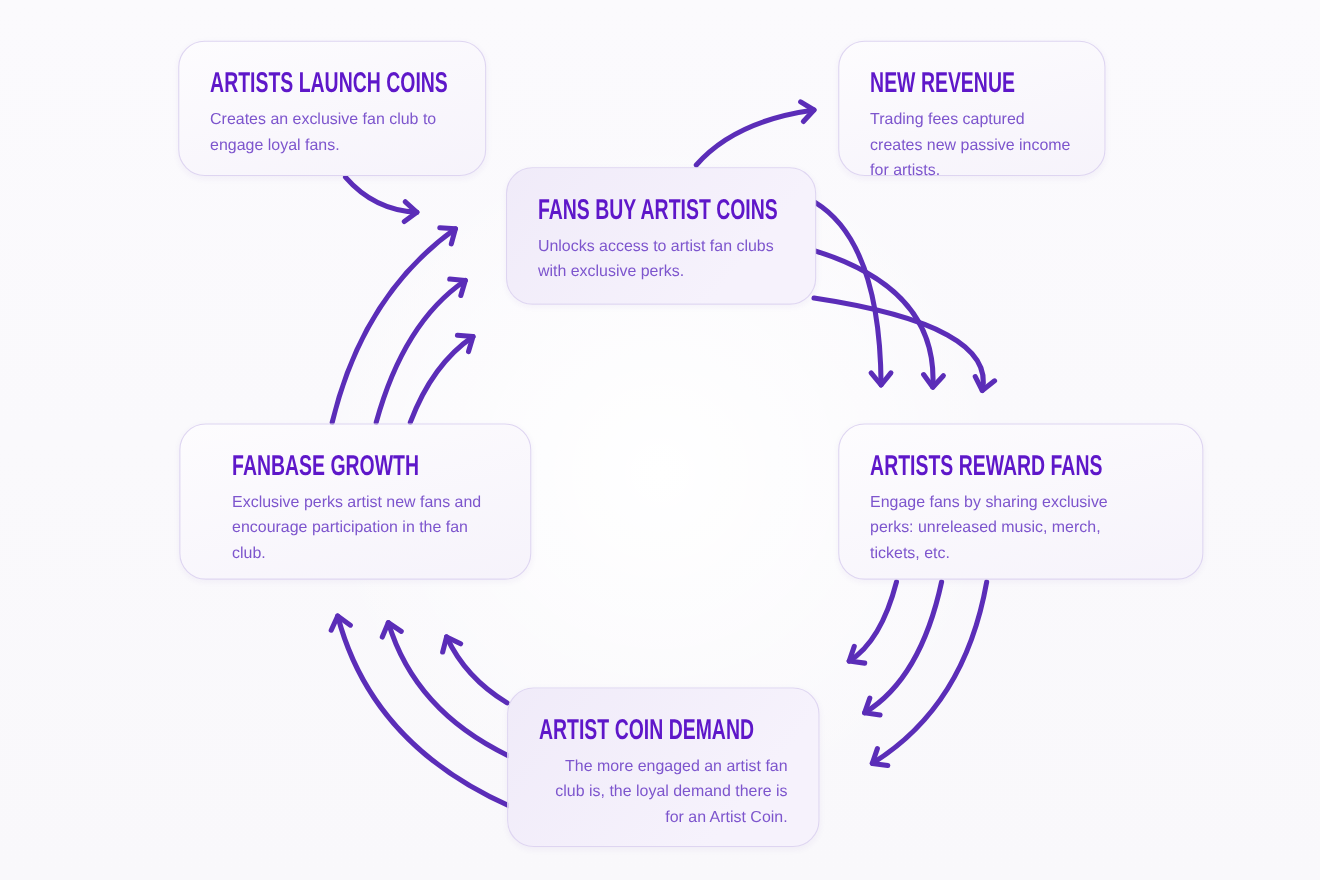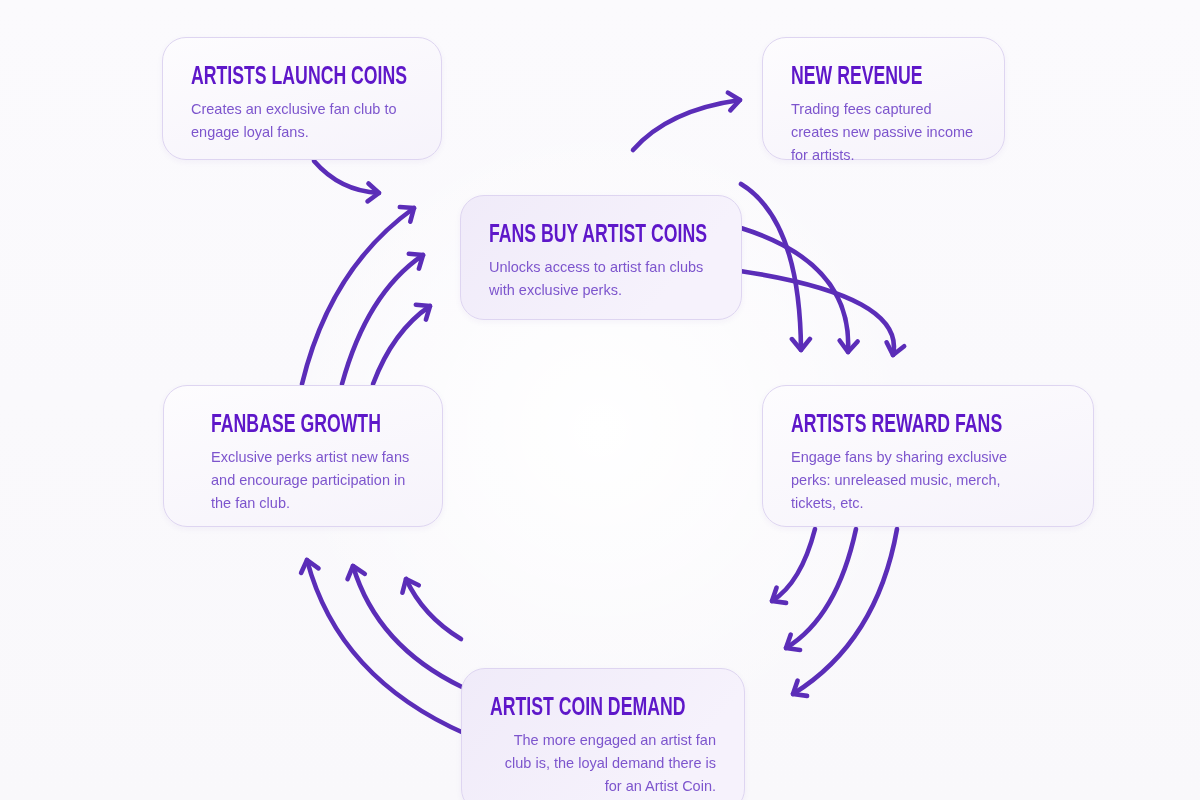--- a/index.html
+++ b/index.html
@@ -11,33 +11,33 @@
       linear-gradient(#fbfafd, #f9f8fb);
   }
   .arrow-layer { position:absolute; left:0; top:0; z-index:0; }
   .card {
     position:absolute; z-index:1; box-sizing:border-box;
     border:1.5px solid #ded5f1; border-radius:24px;
     background:linear-gradient(165deg, #fdfcfe 0%, #f6f3fb 100%);
     box-shadow:0 2px 6px rgba(80,40,160,.05);
     padding:21px 28px 18px 28px;
   }
-  .card.tinted { background:linear-gradient(130deg, #f0ebf9 0%, #f6f2fc 75%);margin-top:43px; }
+  .card.tinted { background:linear-gradient(130deg, #f0ebf9 0%, #f6f2fc 75%); }
   .card-title {
     display:inline-block; white-space:nowrap;
     transform:scaleX(.68); transform-origin:0 60%;
     font-size:26px; font-weight:700; color:#5e17c9;
     letter-spacing:0; margin:2px 0 7px 0; line-height:1.15;
   }
   .card-body { font-size:14.5px; line-height:1.6; color:#7d55cd; max-width:236px; }
   .arrow { fill:none; stroke:#5b2db8; stroke-width:4.6; stroke-linecap:round; }
   #card-launch  { left:162px; top:37px;  width:280px; height:123px; }
   #card-revenue { left:762px; top:37px;  width:243px; height:123px; }
   #card-buy     { left:460px; top:152px; width:282px; height:125px; }
-  #card-growth  { left:163px; top:385px; width:280px; height:142px;padding-left:47px; }
+  #card-growth  { left:163px; top:385px; width:320px; height:142px;padding-left:47px; }
   #card-reward  { left:762px; top:385px; width:332px; height:142px; }
   #card-demand  { left:461px; top:625px; width:284px; height:145px;text-align:right; }
 </style>
 </head>
 <body>
 
 <div class="canvas">
 
   <svg class="arrow-layer" width="1200" height="800" viewBox="0 0 1200 800">
     <defs>

